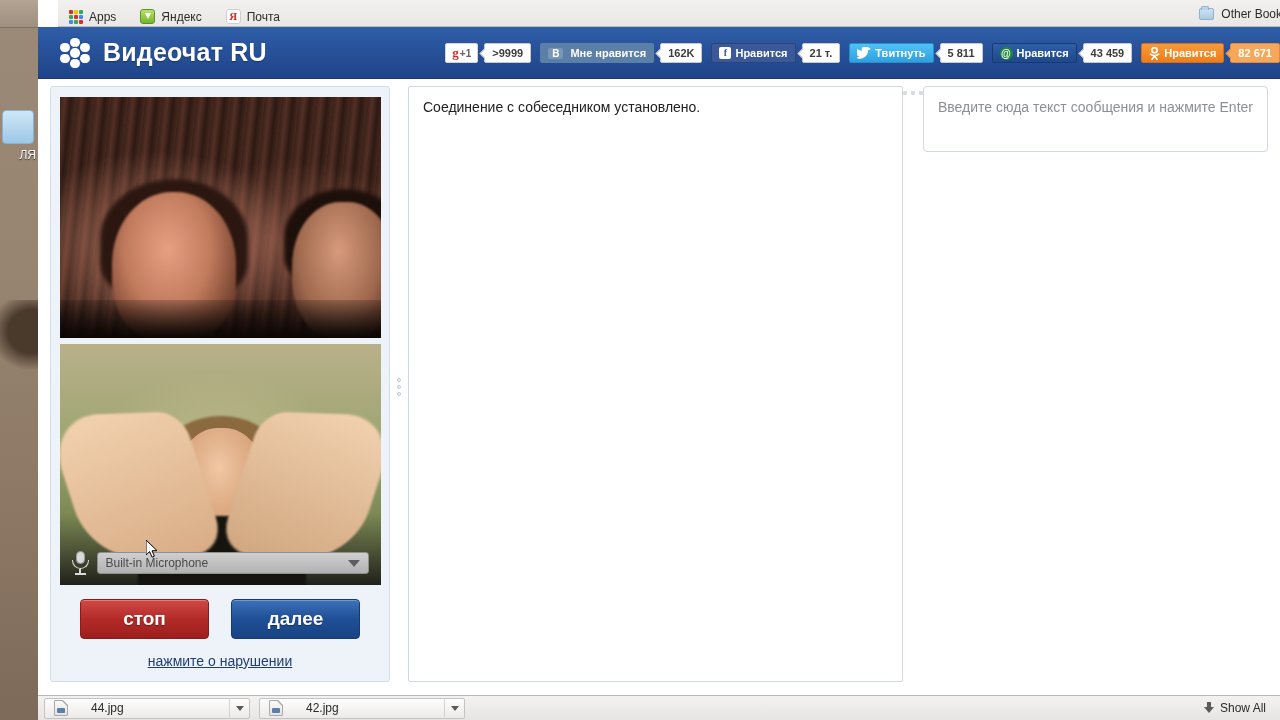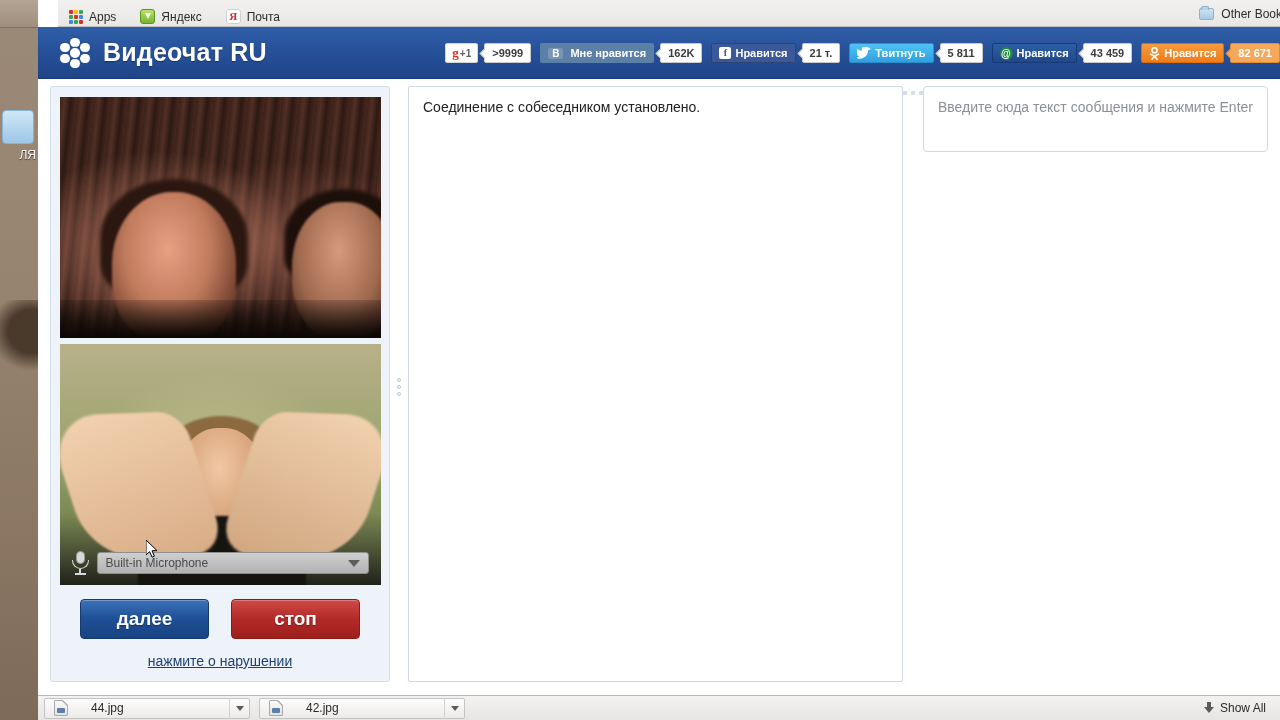--- a/index.html
+++ b/index.html
@@ -512,22 +512,22 @@
               <span class="base"></span>
           </span>
           <div id="mic-select">
             <span>Built-in Microphone</span>
             <span class="caret"></span>
           </div>
         </div>
       </div>
 
       <div id="btn-row">
+        <div class="big-btn" id="btn-stop">стоп</div>
         <div class="big-btn" id="btn-next">далее</div>
-        <div class="big-btn" id="btn-stop">стоп</div>
       </div>
 
       <div id="report-link">нажмите о нарушении</div>
     </div>
 
     <div id="v-splitter">
       <span class="dots">
           <i></i>
           <i></i>
           <i></i>

